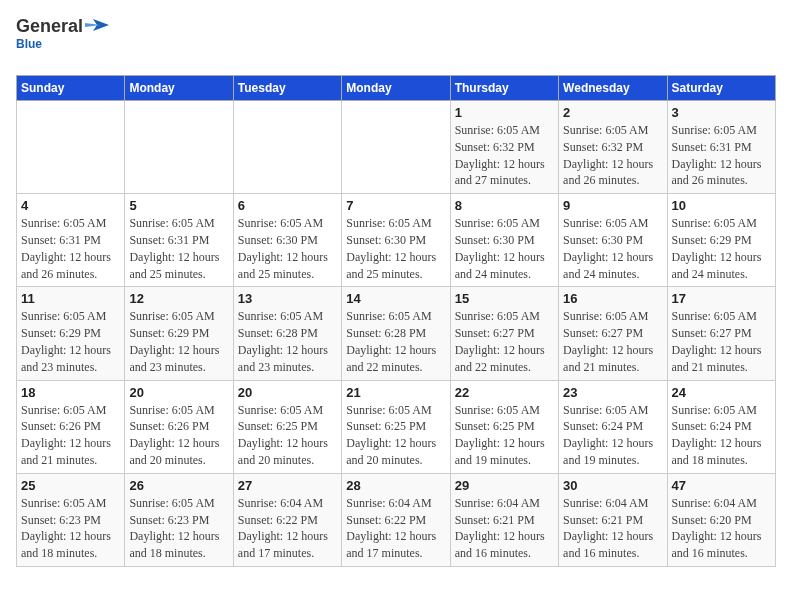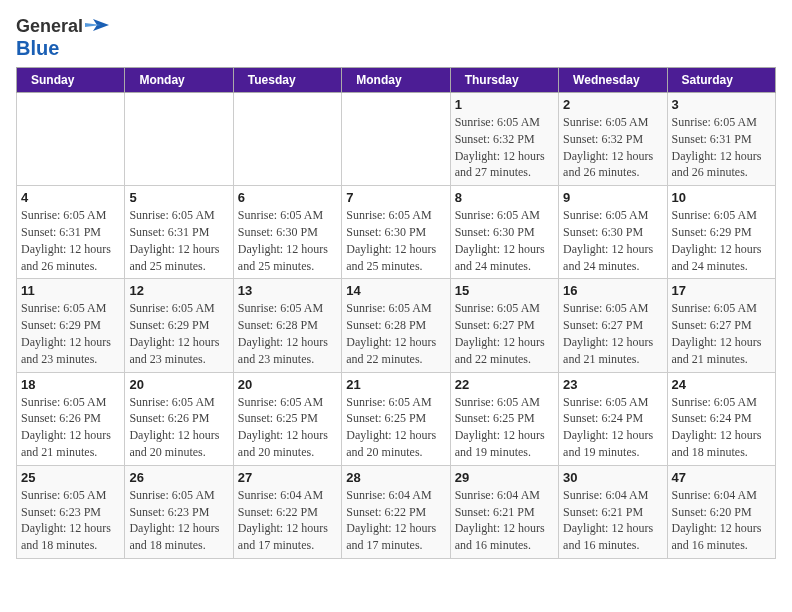--- a/index.html
+++ b/index.html
@@ -7,21 +7,21 @@
       font-family: Arial, sans-serif;
       background: #fff;
       width: 792px;
       min-height: 612px;
       padding: 16px;
     }
     .header-row {
       display: flex;
       align-items: flex-start;
       justify-content: space-between;
-      margin-bottom: 7px;
+      margin-bottom: 24px;
     }
     .logo {
       display: flex;
       flex-direction: column;
       align-items: flex-start;
     }
     .title-block {
       text-align: right;
     }
     .title-block h1 {
@@ -34,25 +34,25 @@
       font-size: 16px;
       color: #444;
       font-weight: normal;
     }
     table {
       width: 100%;
       border-collapse: collapse;
       table-layout: fixed;
     }
     thead tr th {
-      background: #4c1d95;
+      background: #1d4ed8;
       color: #fff;
       font-size: 12px;
       font-weight: bold;
-      padding: 5px 14px;
+      padding: 5px 4px;
       border: 1px solid #aaa;
       text-align: left;
       margin-left: 12px;
     }
     tbody tr td {
       border: 1px solid #ccc;
       padding: 4px;
       vertical-align: top;
       font-size: 10px;
       color: #333;
@@ -82,21 +82,21 @@
 <div class="header-row">
   <div class="logo">
     <div style="display:flex;flex-direction:column;align-items:flex-start;">
       <div style="display:flex;align-items:center;">
         <span style="font-size:18px;font-weight:bold;color:#333;">General</span>
         <svg width="24" height="20" viewBox="0 0 24 20" style="margin-left:2px;">
           <polygon points="8,2 24,8 8,14 12,8" fill="#1a5fb4"></polygon>
           <polygon points="0,6 16,8 0,10" fill="#5599dd"></polygon>
         </svg>
       </div>
-      <span style="font-size:20px;font-weight:bold;color:#1a5fb4;">Blue</span>
+      <span style="font-size:12px;font-weight:bold;color:#1a5fb4;">Blue</span>
     </div>
   </div>
   <div class="title-block">
     <h1></h1>
     <h2></h2>
   </div>
 </div>
 
 <table>
   <thead>

